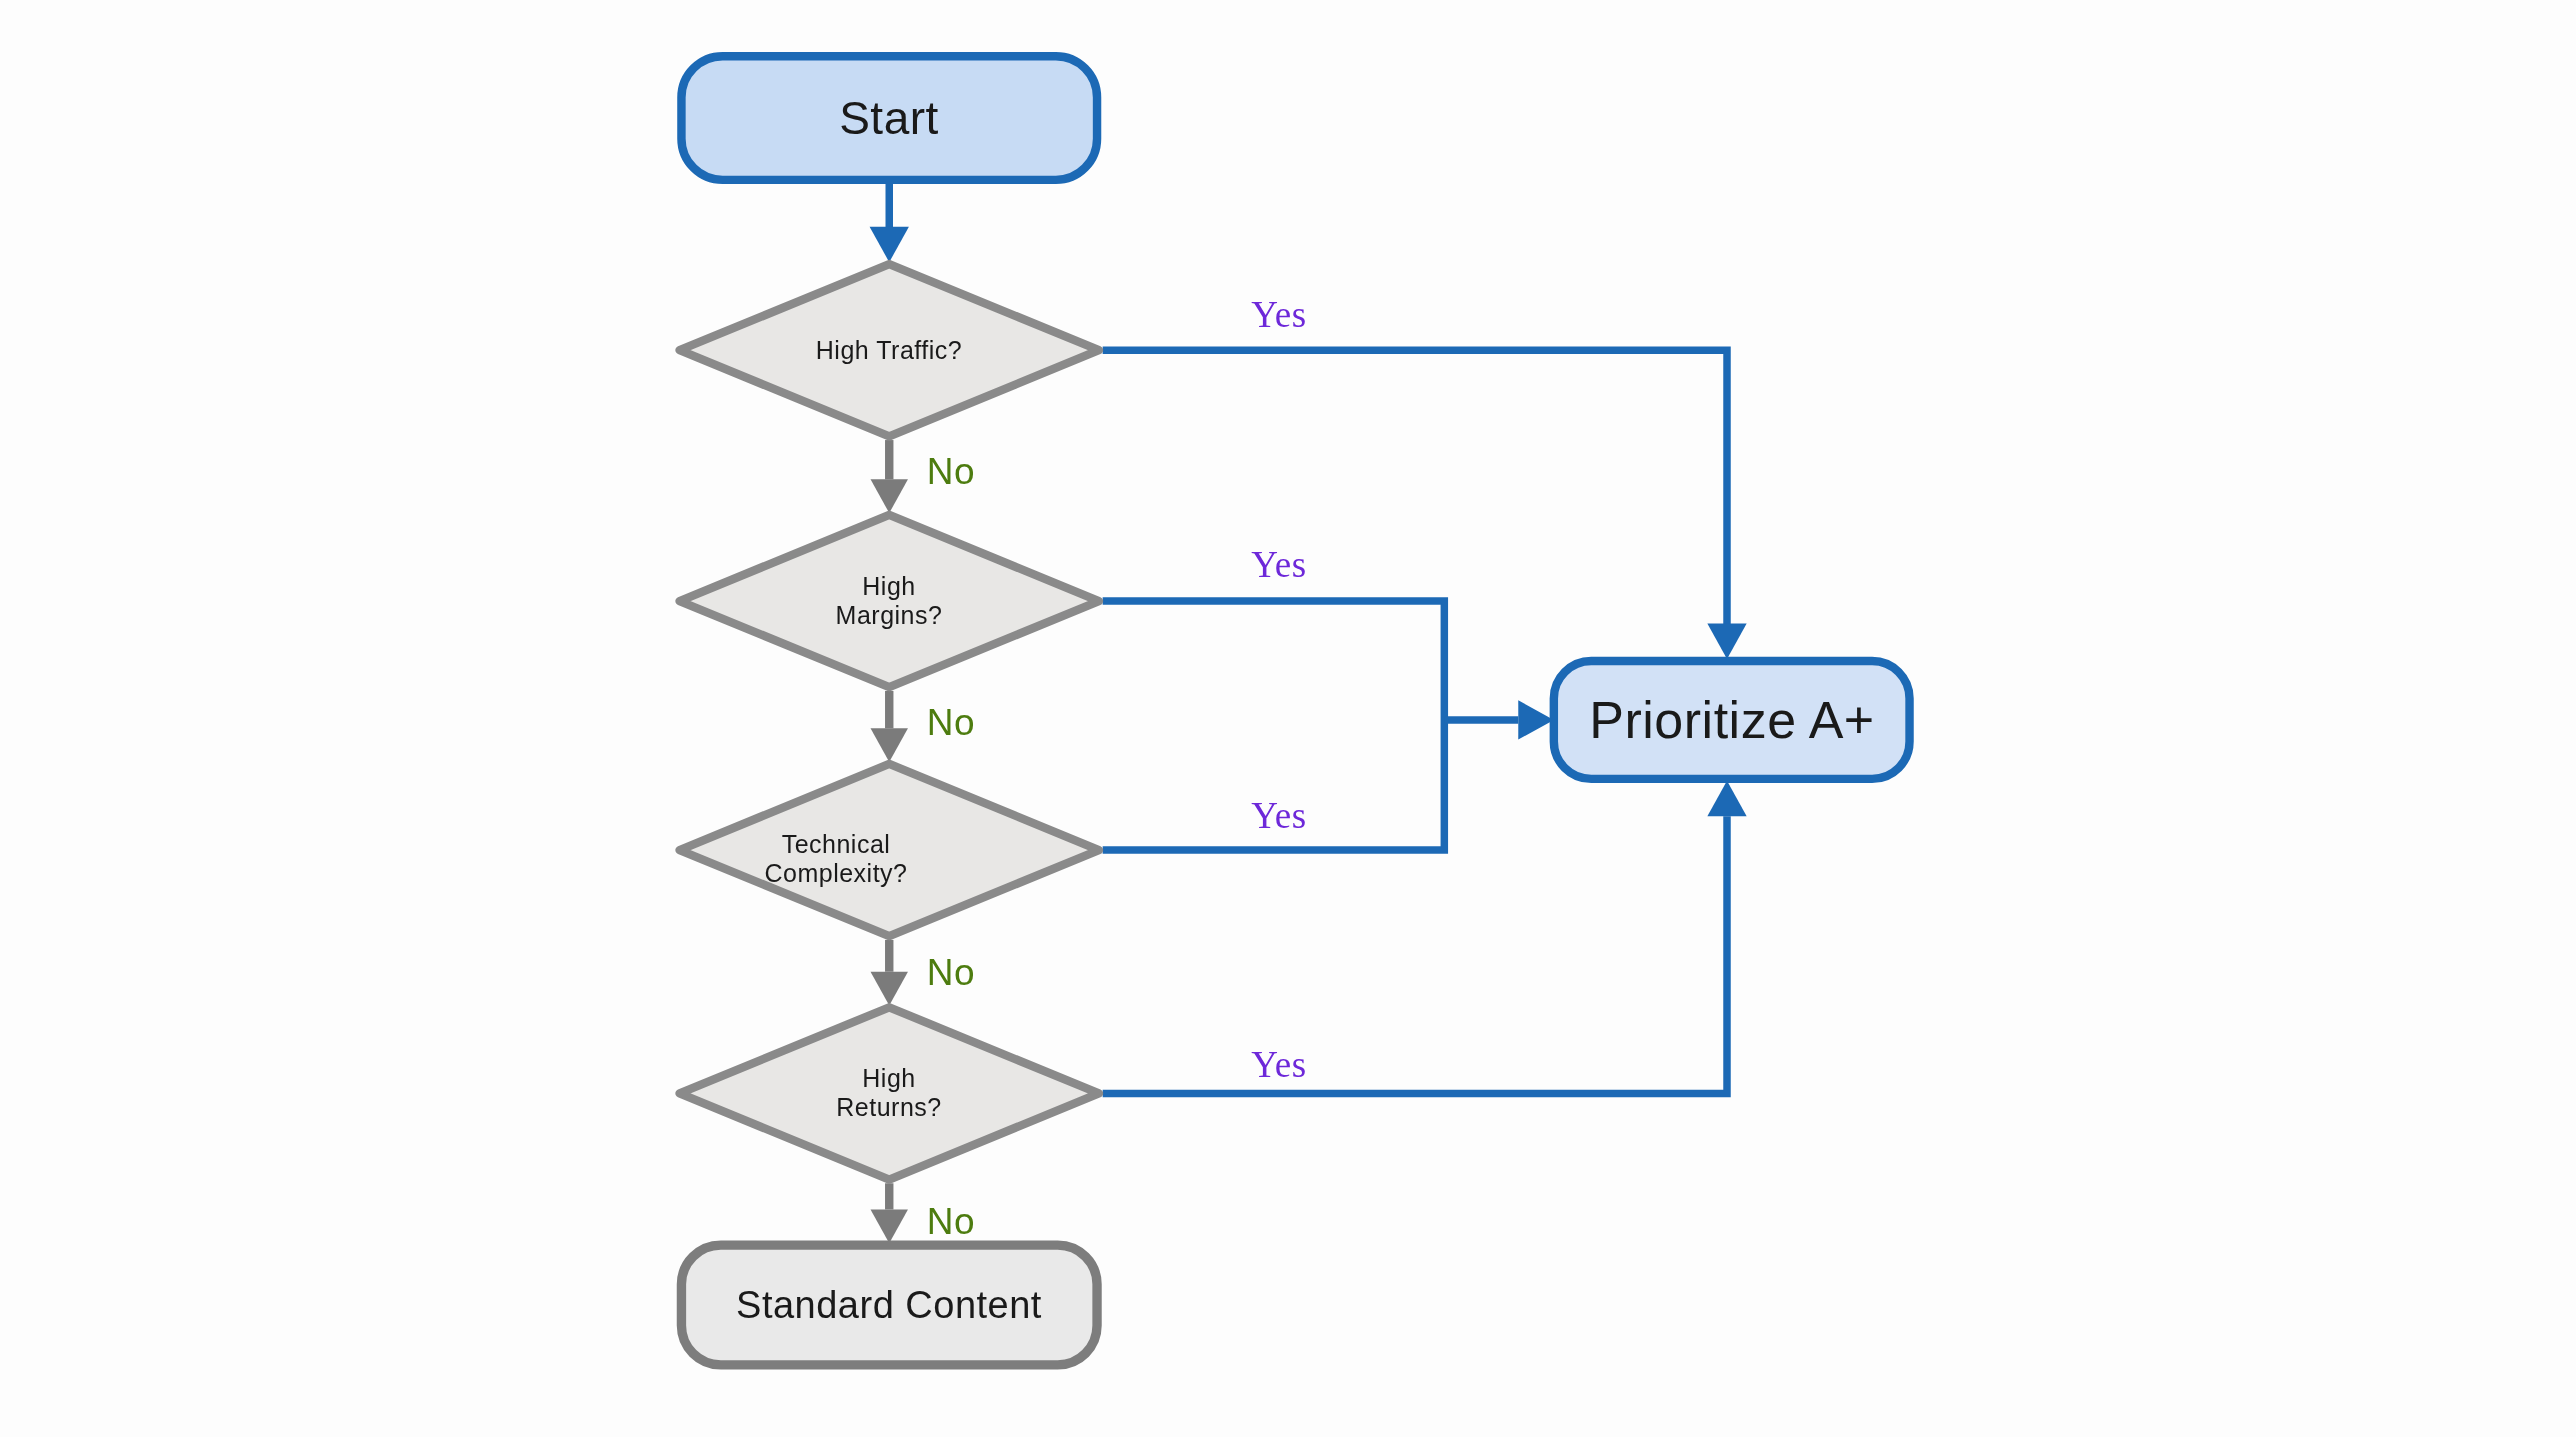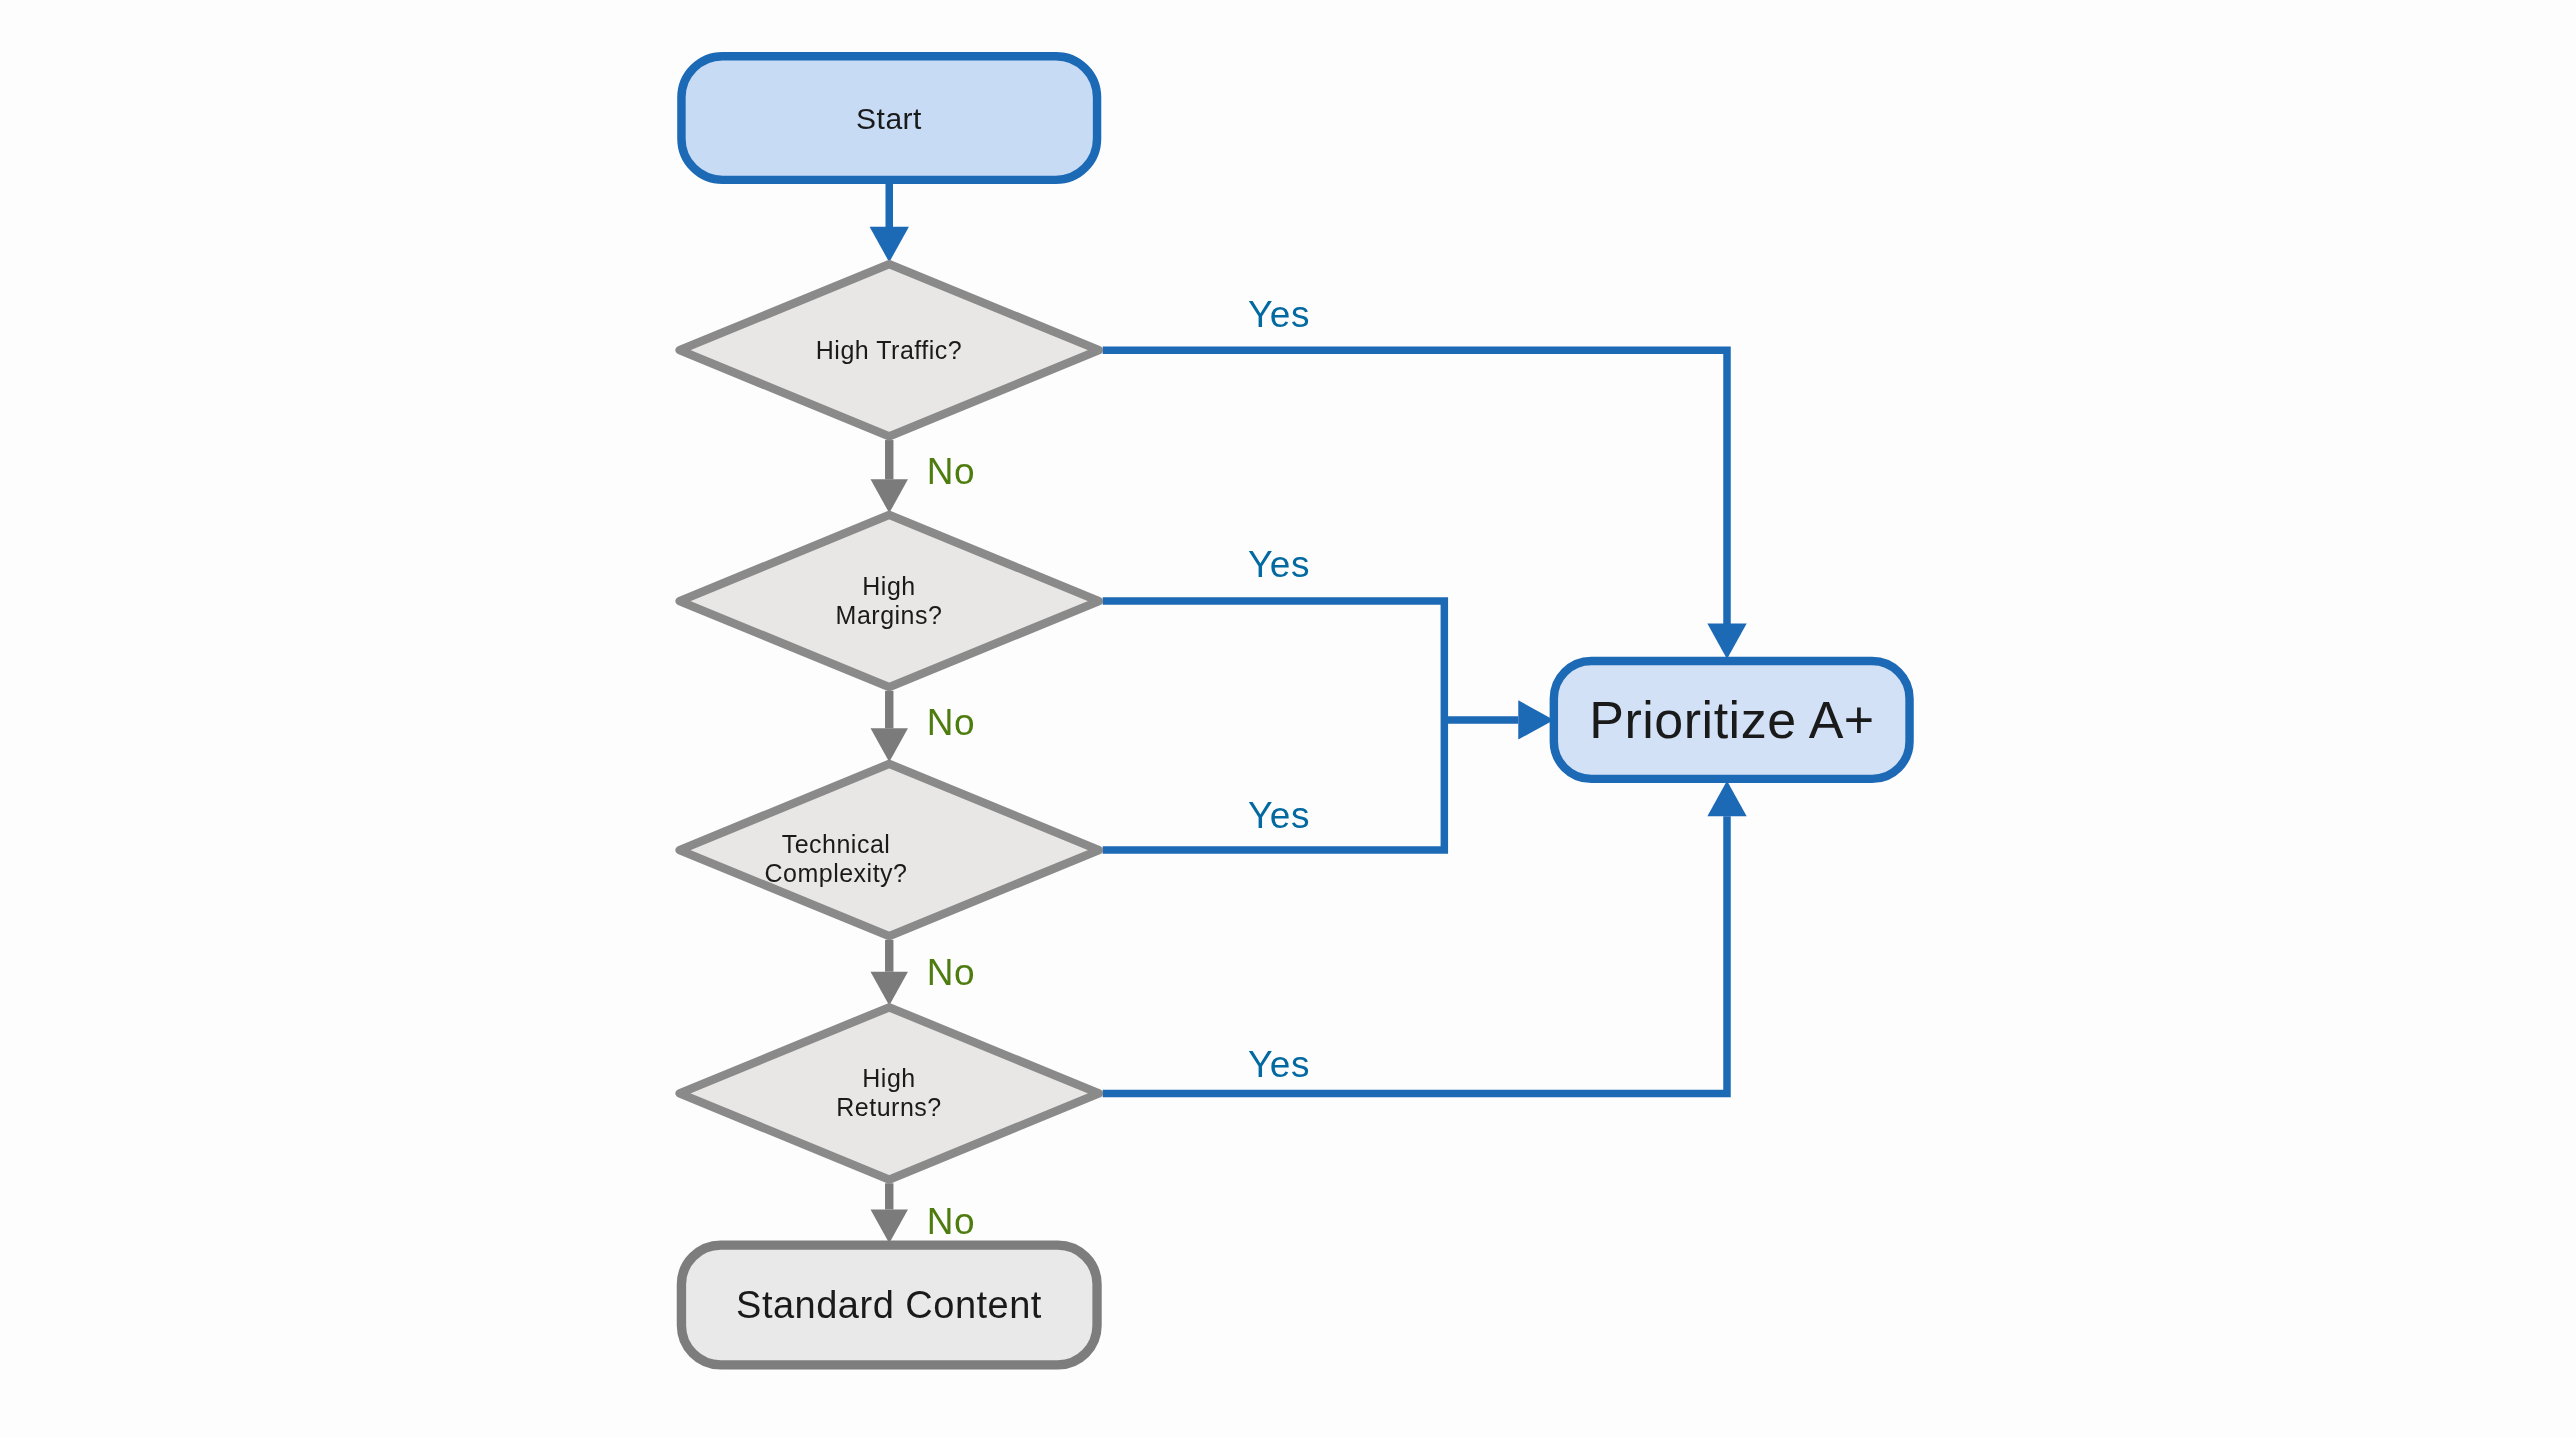--- a/index.html
+++ b/index.html
@@ -22,24 +22,24 @@
   }
   .lbl {
     position: absolute;
     transform: translate(-50%, -50%);
     text-align: center;
     white-space: pre-line;
     color: #1a1a1a;
     line-height: 1.16;
     letter-spacing: 0.5px;
   }
-  .lbl.node-terminal { font-size: 30px; }
+  .lbl.node-terminal { font-size: 46px; }
   .lbl.node-process  { font-size: 52px; }
   .lbl.node-decision { font-size: 25px; }
-  .lbl.edge-yes { font-size: 37px; color: #0369a1; }
+  .lbl.edge-yes { font-size: 37px; color: #6d28d9; font-family: Liberation Serif, serif; }
   .lbl.edge-no  { font-size: 37px; color: #4d7c0f; }
 </style>
 </head>
 <body>
 
 <div class="canvas">
 
   <svg width="2576" height="1438" viewBox="0 0 2752 1536">
 
     <path d="M950,196 V244" stroke="#1c69b5" stroke-width="8" fill="none"></path>

